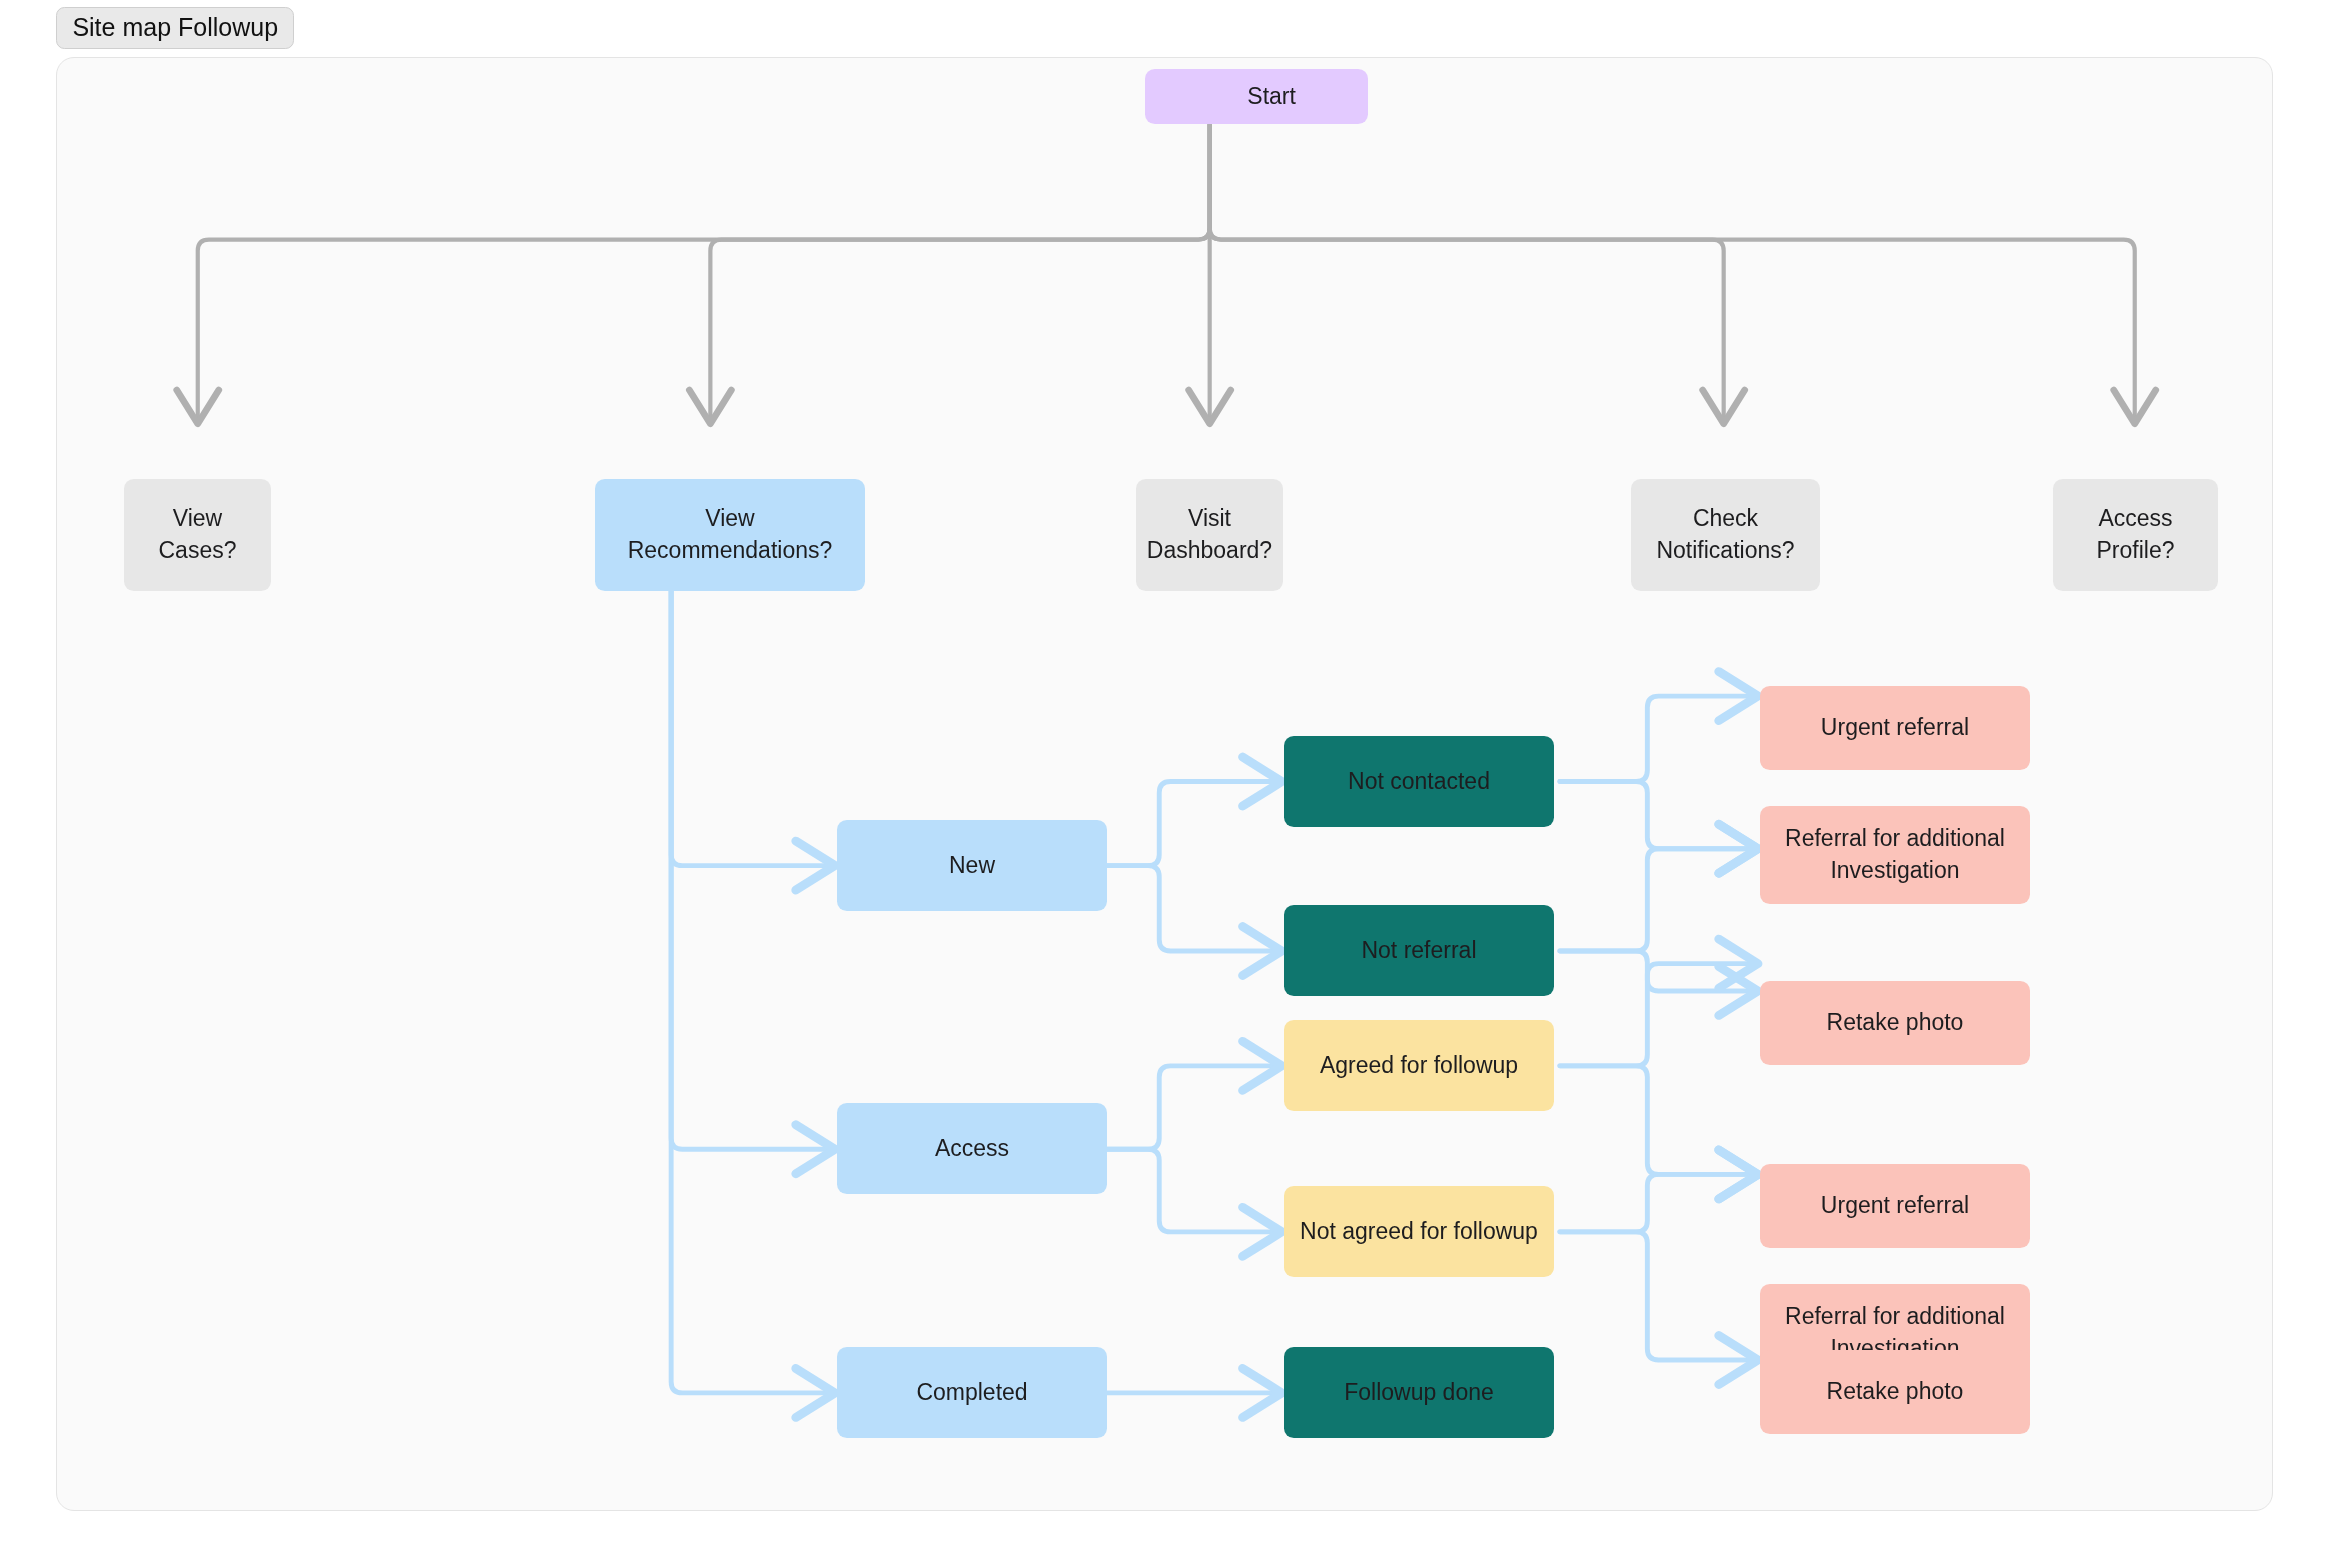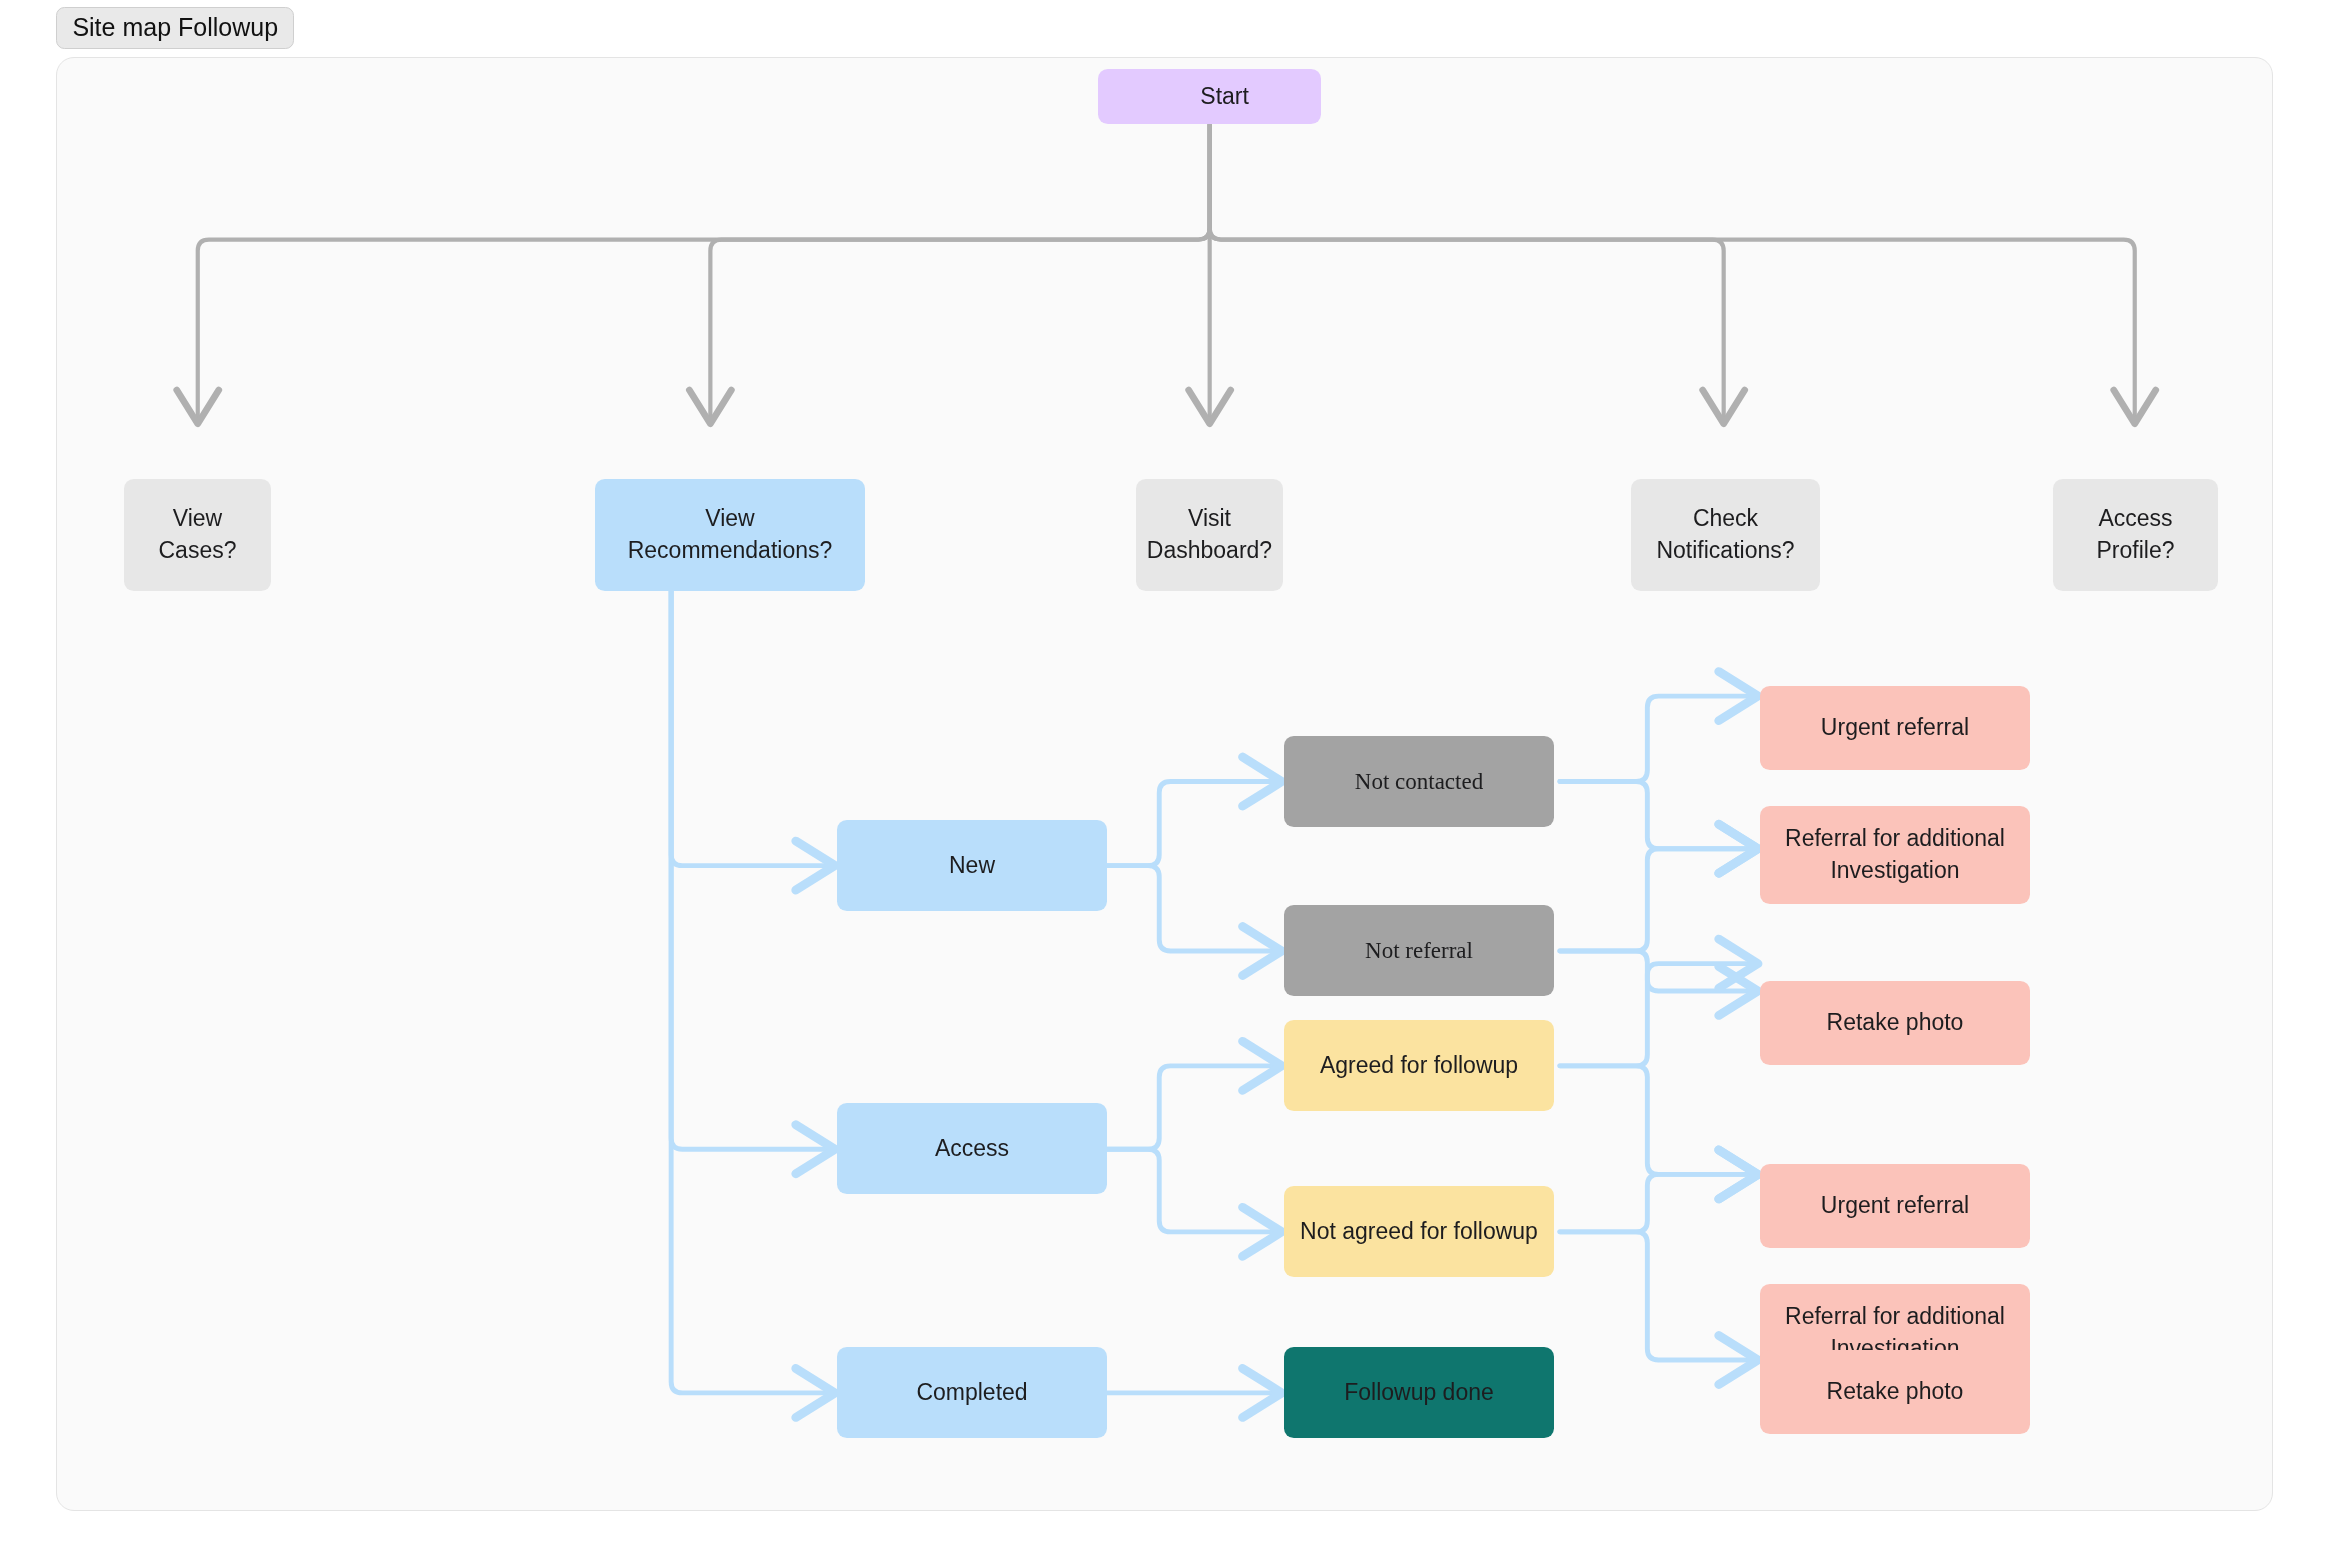--- a/index.html
+++ b/index.html
@@ -42,21 +42,21 @@
     border-radius:9.8px;
     font-size:23px;
     line-height:1.38;
     color:#1d1d1f;
     box-sizing:border-box;
     padding:2.8px 9.8px;
   }
   .n-start   {background:#e3caff;}
   .n-gray    {background:#e7e7e7;}
   .n-blue    {background:#b9defb;}
-  .n-orange  {background:#a3a3a3;font-family:Liberation Serif, serif;}
+  .n-orange  {background:#0f766e;}
   .n-yellow  {background:#fbe3a0;text-align:center;}
   .n-pink    {background:#fbc3ba;margin-top:32px;}
   .n-green   {background:#0f766e;}
 </style>
 </head>
 <body>
 
 <div id="root">
 
   <div class="title-tab">Site map Followup</div>
@@ -99,21 +99,21 @@
         <path d="M 2146,1275 L 2255,1275 Q2271,1275 2271,1259 L 2271,1145 Q2271,1129 2287,1129 L 2422,1129"></path>
         <path d="M 2146,1275 L 2255,1275 Q2271,1275 2271,1291 L 2271,1316 Q2271,1332 2287,1332 L 2422,1332"></path>
 
         <path d="M 2146,1439 L 2255,1439 Q2271,1439 2271,1423 L 2271,1309 Q2271,1293 2287,1293 L 2422,1293"></path>
         <path d="M 2146,1439 L 2255,1439 Q2271,1439 2271,1455 L 2271,1578 Q2271,1594 2287,1594 L 2422,1594"></path>
         <path d="M 2146,1676 L 2255,1676 Q2271,1676 2271,1660 L 2271,1610 Q2271,1594 2287,1594 L 2422,1594"></path>
         <path d="M 2146,1676 L 2255,1676 Q2271,1676 2271,1692 L 2271,1843 Q2271,1859 2287,1859 L 2422,1859"></path>
       </g>
     </svg>
 
-    <div class="node n-start" style="left:1041px;top:11.2px;width:223px;height:55px;padding-left:40px;">Start</div>
+    <div class="node n-start" style="left:1088px;top:11.2px;width:223px;height:55px;padding-left:40px;">Start</div>
 
     <div class="node n-gray" style="left:67px;top:421px;width:147px;height:112px;">View Cases?</div>
 
     <div class="node n-blue" style="left:538px;top:421px;width:270px;height:112px;">View Recommendations?</div>
 
     <div class="node n-gray" style="left:1079px;top:421px;width:147px;height:112px;">Visit Dashboard?</div>
 
     <div class="node n-gray" style="left:1574px;top:421px;width:189px;height:112px;">Check Notifications?</div>
 
     <div class="node n-gray" style="left:1996px;top:421px;width:165px;height:112px;">Access Profile?</div>

